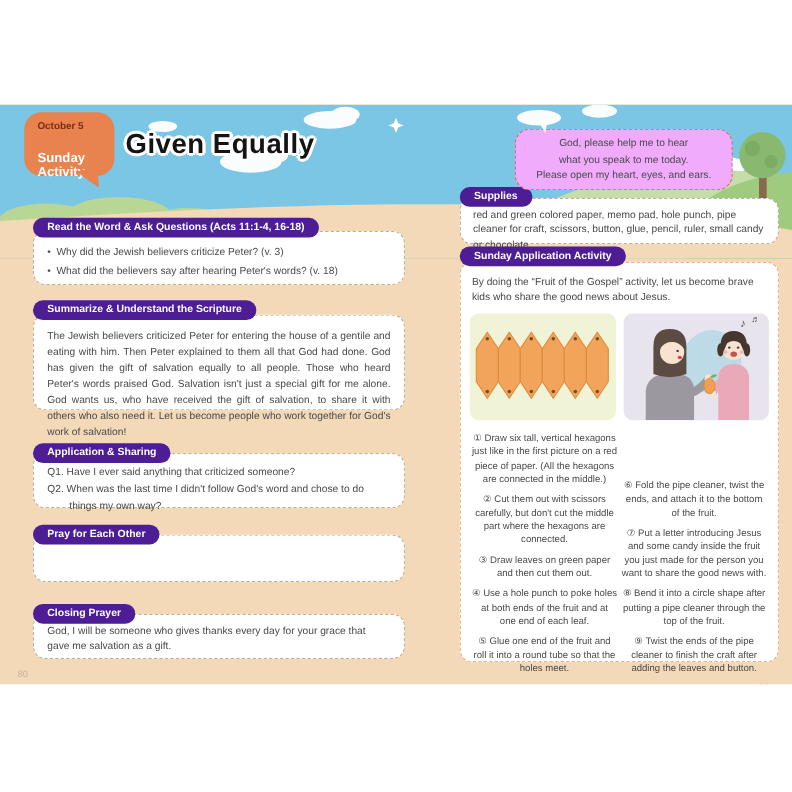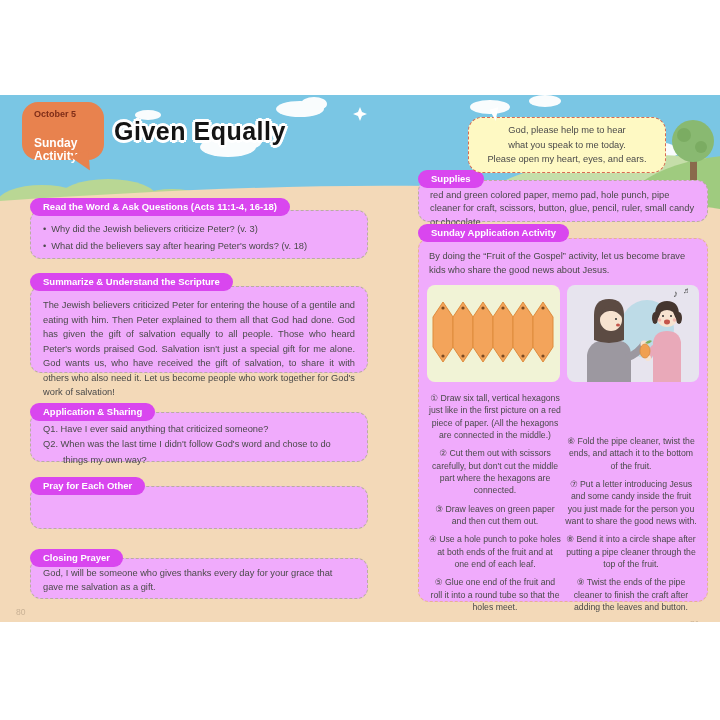--- a/index.html
+++ b/index.html
@@ -11,27 +11,27 @@
 
   
   .date-badge { position:absolute; left:22px; top:7px; width:82px; height:58px; background:#E8824E; border-radius:16px; padding:7px 0 0 12px; z-index:3; }
   .date-badge .date { font-size:9px; font-weight:bold; color:#7E2D18; display:block; }
   .date-badge .label { font-size:12px; font-weight:bold; color:#ffffff; line-height:1.1; display:block; width:56px; margin-top:18px; }
   .badge-tail { position:absolute; bottom:-13px; right:12px; width:22px; height:20px; background:#E8824E; clip-path:polygon(10% 0, 100% 0, 78% 100%); transform:rotate(-18deg); }
 
   .page-title { position:absolute; left:90px; top:22px; width:220px; text-align:center; font-size:25px; font-weight:bold; letter-spacing:0.5px; color:#141414;
     text-shadow:-2px -2px 0 #fff, 2px -2px 0 #fff, -2px 2px 0 #fff, 2px 2px 0 #fff, 0 -3px 0 #fff, 0 3px 0 #fff, -3px 0 0 #fff, 3px 0 0 #fff; z-index:3; }
 
-  .prayer-bubble { position:absolute; left:468px; top:22px; width:198px; height:56px; background:#fef9c3; border:1.5px dashed #D96A52; border-radius:14px;
+  .prayer-bubble { position:absolute; left:468px; top:22px; width:198px; height:56px; background:#f0abfc; border:1.5px dashed #D96A52; border-radius:14px;
     display:flex; flex-direction:column; justify-content:center; align-items:center; font-size:9.3px; color:#4a4a4a; line-height:1.55; z-index:3; }
   .bubble-tail { position:absolute; left:-14px; top:-12px; width:0; height:0; border-left:6px solid transparent; border-right:8px solid #fff; border-top:4px solid transparent; border-bottom:10px solid transparent; transform:rotate(10deg); left:14px; }
 
   
-  .sec-badge { position:absolute; background:#d946ef; color:#fff; font-size:9.5px; font-weight:bold; padding:3px 13px 4px; border-radius:11px; white-space:nowrap; z-index:2; }
-  .sec-box { position:absolute; background:#f0abfc; border:1.5px dashed #B9AE9F; border-radius:11px; color:#4a4a4a; font-size:9.3px; }
+  .sec-badge { position:absolute; background:#4c1d95; color:#fff; font-size:9.5px; font-weight:bold; padding:3px 13px 4px; border-radius:11px; white-space:nowrap; z-index:2; }
+  .sec-box { position:absolute; background:#ffffff; border:1.5px dashed #B9AE9F; border-radius:11px; color:#4a4a4a; font-size:9.3px; }
 
   .q-list { list-style:none; }
   .q-list li { padding-left:12px; text-indent:-12px; line-height:1.8; }
   .q-list li::before { content:"\2022"; margin-right:5px; color:#4a4a4a; }
   .qa-list { list-style:none; }
   .qa-list li { padding-left:20px; text-indent:-20px; line-height:1.65; }
 
   
   .activity-box { border-color:#E4B293; display:flex; flex-direction:column; }
   .activity-intro { line-height:1.5; padding:1px 2px 0; }

